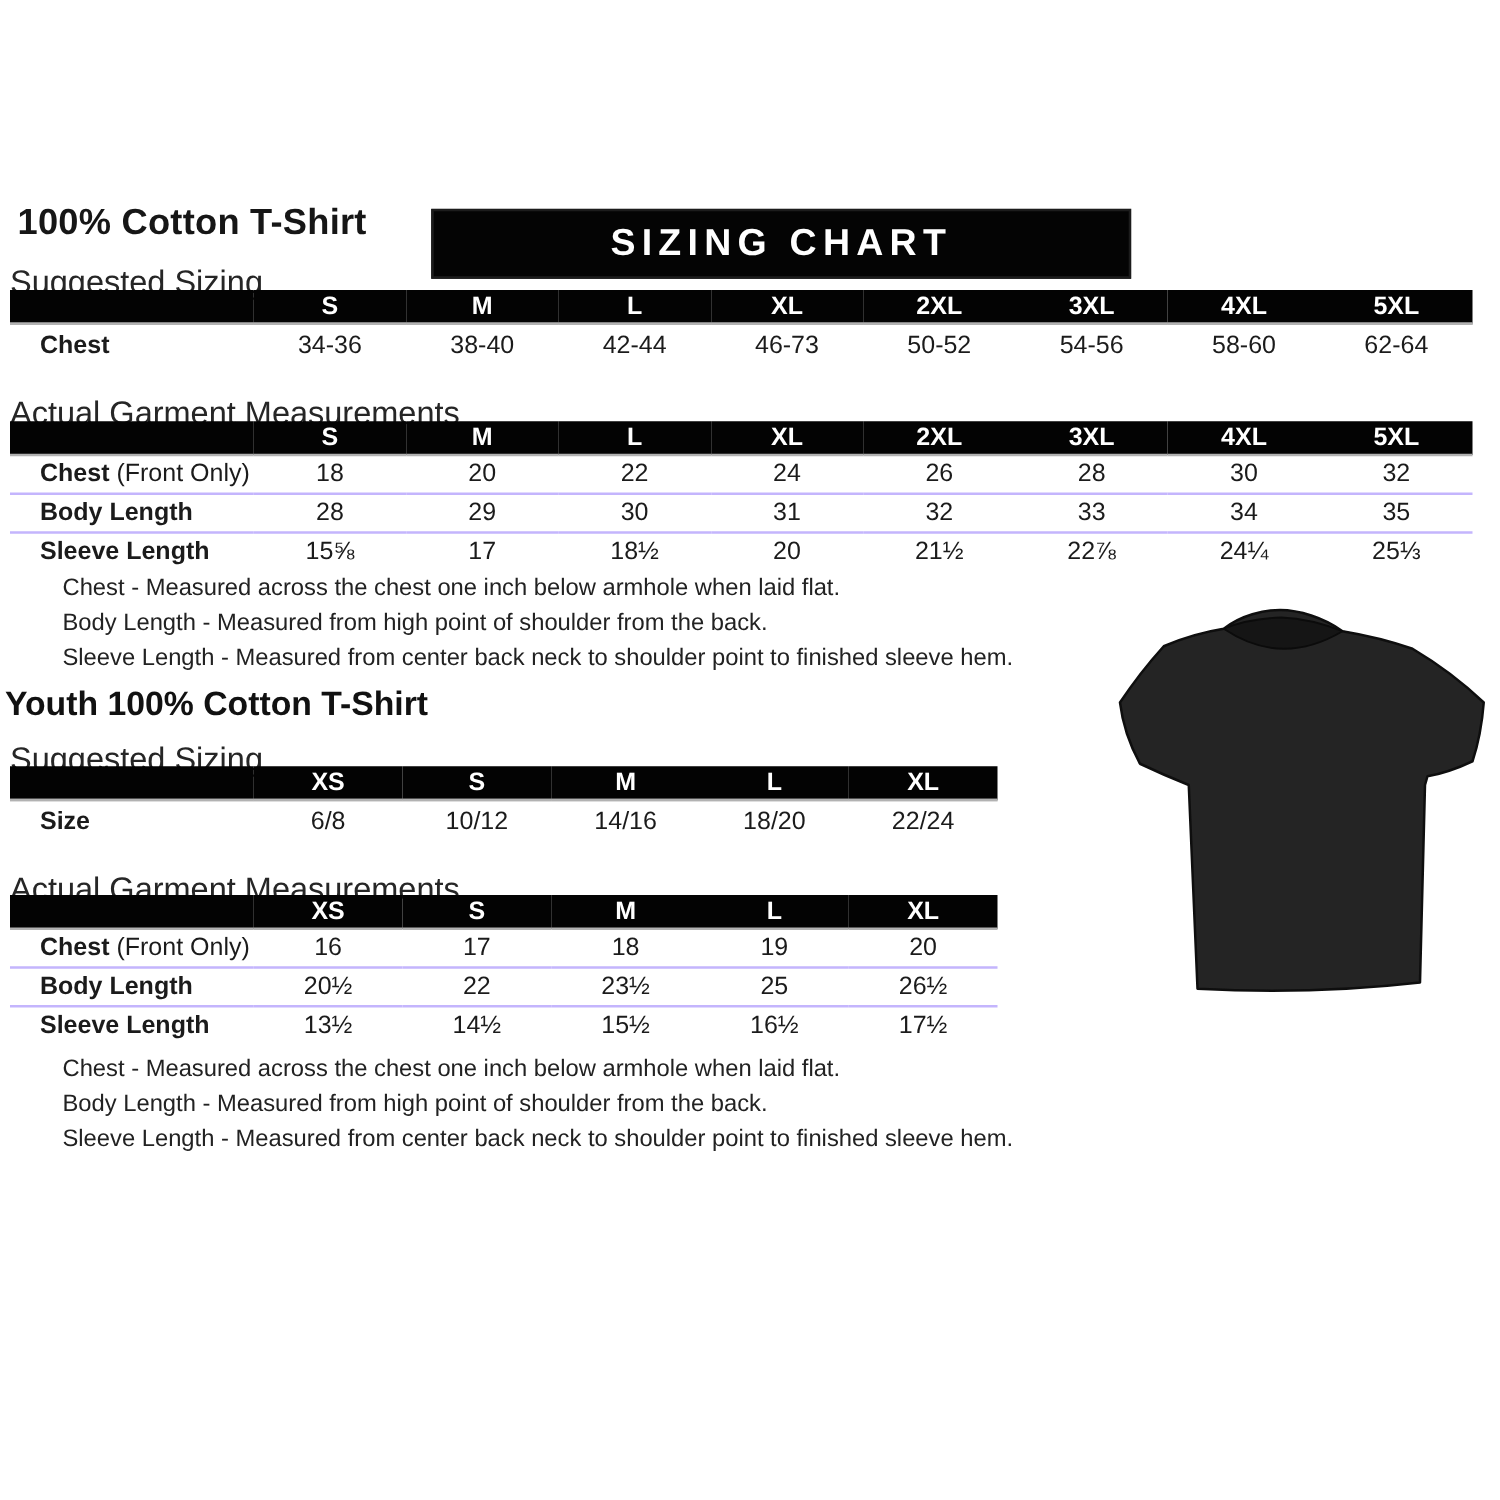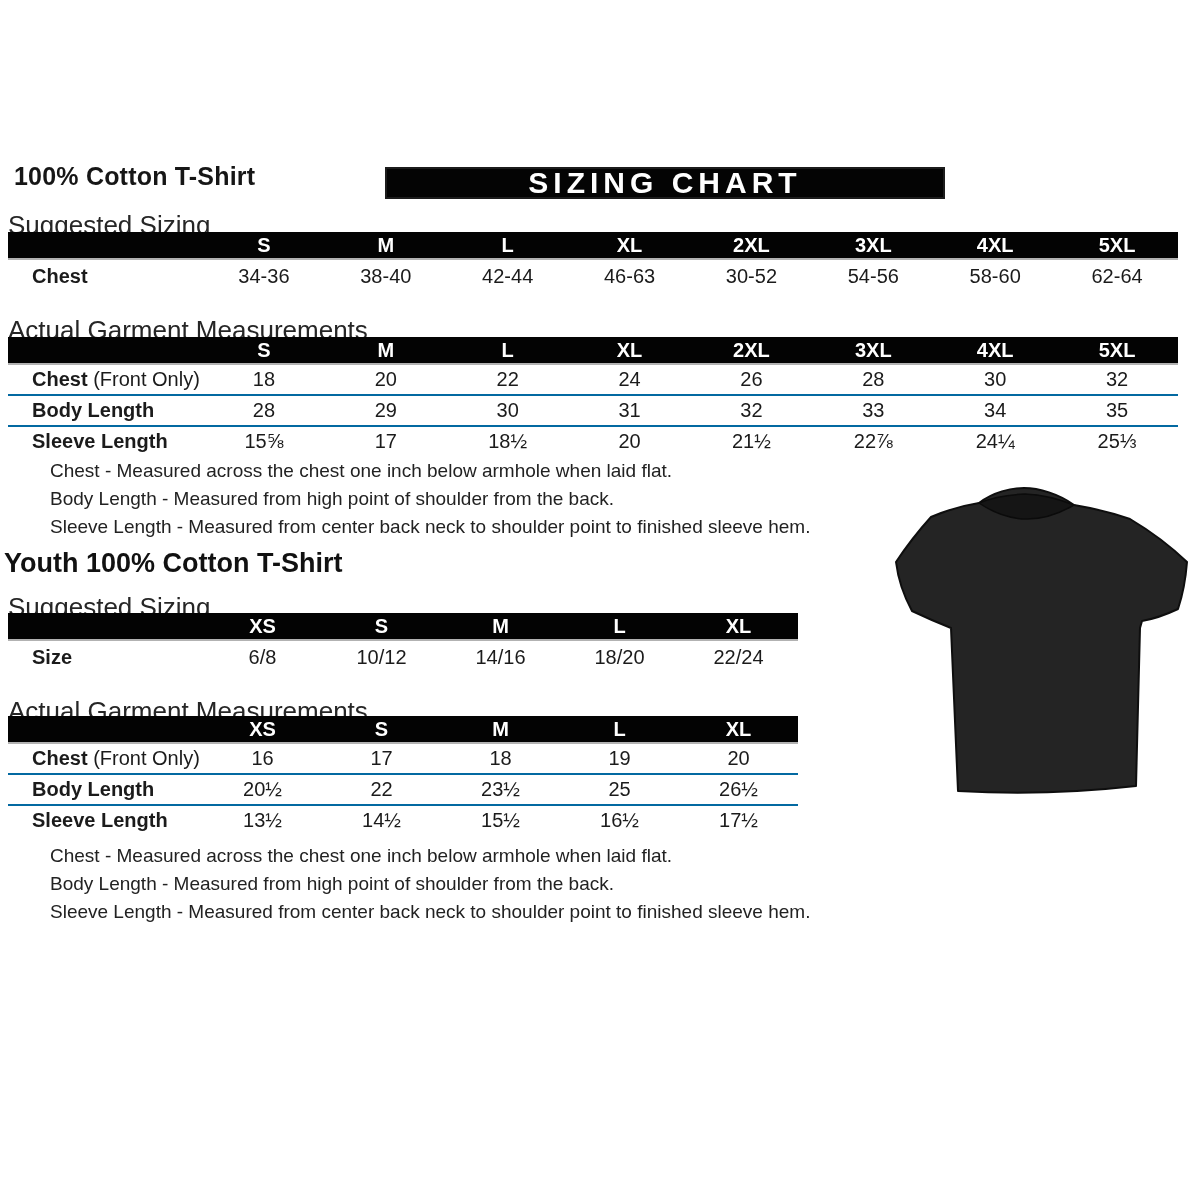--- a/index.html
+++ b/index.html
@@ -1,41 +1,40 @@
 <!DOCTYPE html>
 <html><head>
 <meta charset="utf-8">
 <style>
   html,body{margin:0;padding:0;background:#fff;}
   .canvas{
     position:relative;width:1200px;height:1200px;background:#ffffff;overflow:hidden;
     font-family:"Liberation Sans","DejaVu Sans",sans-serif;color:#1b1b1b;
   }
   .abs{position:absolute;}
-  .main-title{left:14px;top:162px;font-size:25px;font-weight:600;letter-spacing:0.2px;color:#161616;}
+  .main-title{left:14px;top:162px;font-size:29px;font-weight:600;letter-spacing:0.2px;color:#161616;}
   .banner{
-    left:345px;top:167px;width:560px;height:32px;background:#040404;
+    left:345px;top:167px;width:560px;height:56px;background:#040404;
     display:flex;align-items:center;justify-content:center;
     box-shadow:0 0 0 2px #1c1c1c inset;
-    margin-left:40px;
   }
   .banner span{color:#ffffff;font-size:30px;font-weight:bold;letter-spacing:5px;}
   .section-label{font-size:26px;color:#262626;}
   .youth-title{left:4px;top:548px;font-size:27px;font-weight:bold;color:#111;}
   .notes{font-size:19px;line-height:28px;color:#222;margin-left:36px;}
   .sizetable table{border-collapse:collapse;table-layout:fixed;width:100%;font-size:20px;color:#1b1b1b;}
   .sizetable th{
     background:#030303;color:#ffffff;font-weight:bold;font-size:20px;
     height:26px;padding:0;text-align:center;border-bottom:2px solid #b2b2b2;
   }
   .sizetable td{height:29px;padding:0;text-align:center;}
   .sizetable td.rowlabel{text-align:left;padding-left:24px;}
   .sizetable td.rowlabel b{font-weight:bold;}
   .sizetable td.rowlabel span{font-weight:normal;}
-  .sizetable tbody tr + tr td{border-top:2px solid #0369a1;}
+  .sizetable tbody tr + tr td{border-top:2px solid #c4b5fd;}
   .rows-tall td{height:32px;}
   .tshirt-wrap{left:878px;top:468px;width:322px;height:345px;}
 </style>
 </head>
 <body>
 
 <div class="canvas">
 
   <div class="abs main-title">100% Cotton T-Shirt</div>
 
@@ -70,22 +69,22 @@
             <th>4XL</th>
             <th>5XL</th>
           </tr>
         </thead>
         <tbody>
           <tr>
             <td class="rowlabel"><b>Chest</b></td>
             <td>34-36</td>
             <td>38-40</td>
             <td>42-44</td>
-            <td>46-63</td>
-            <td>30-52</td>
+            <td>46-73</td>
+            <td>50-52</td>
             <td>54-56</td>
             <td>58-60</td>
             <td>62-64</td>
           </tr>
         </tbody>
       </table>
     </div>
 
   <div class="abs section-label" style="left:8px;top:315px;">Actual Garment Measurements</div>
 

